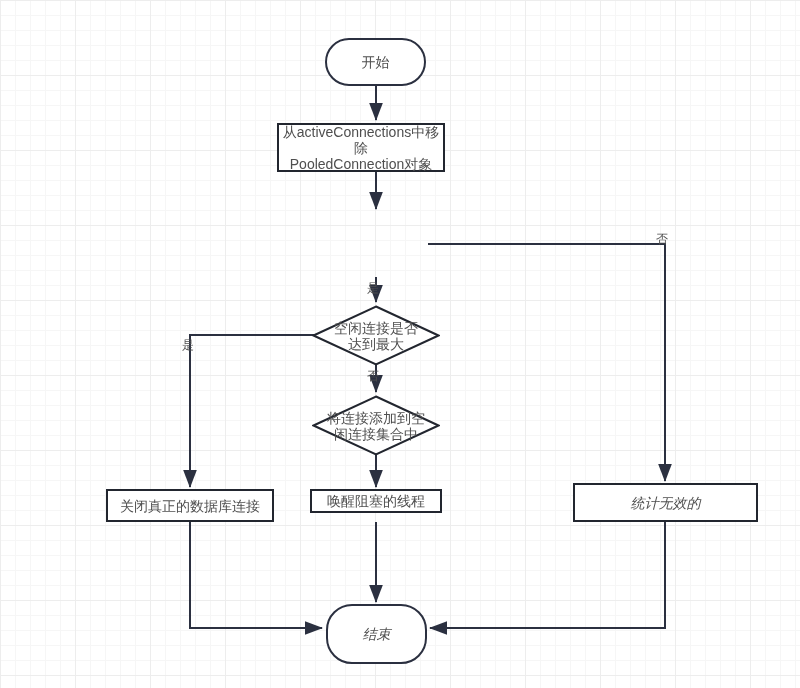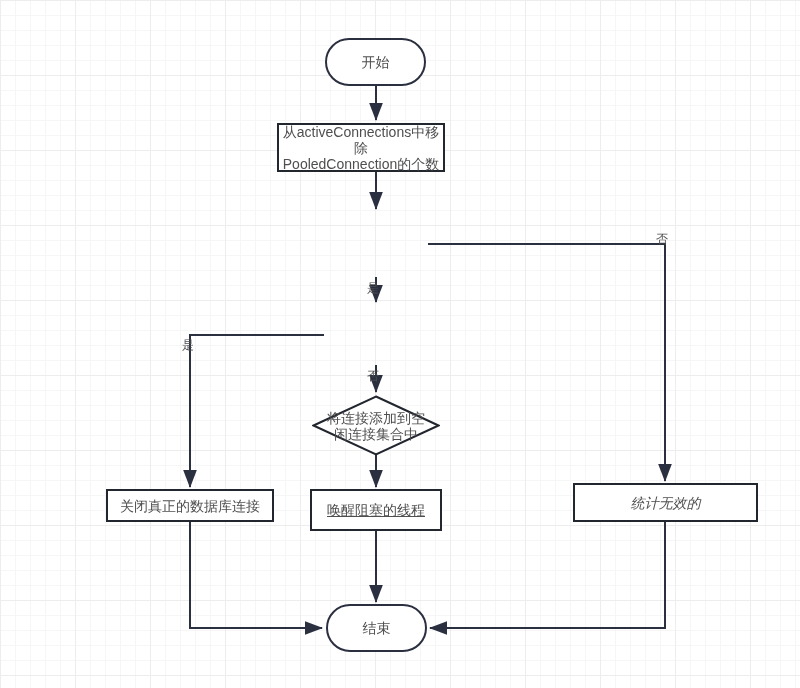--- a/index.html
+++ b/index.html
@@ -109,46 +109,53 @@
       <path d="M665,522 L665,628 L430,628" marker-end="url(#arrow)"></path>
     </g>
   </svg>
 
   <div class="node terminal" style="left:325px; top:38px; width:101px; height:48px;">
     <span>开始</span>
   </div>
 
   <div class="node process" style="left:277px; top:123px; width:168px; height:49px; flex-direction:column;">
     <span>从activeConnections中移除</span>
-    <span>PooledConnection的个数</span>
+    <span>PooledConnection对象</span>
   </div>
 
 
+  <div class="node decision" style="left:312px; top:305px; width:128px; height:61px; flex-direction:column;">
+    <svg class="dshape" viewBox="0 0 128 61" preserveAspectRatio="none">
+      <polygon points="64,1.5 126.5,30.5 64,59.5 1.5,30.5" fill="#ffffff" stroke="#22262f" stroke-width="2"></polygon>
+    </svg>
+    <span class="dlabel">空闲连接是否</span>
+    <span class="dlabel">达到最大</span>
+  </div>
 
   <div class="node decision" style="left:312px; top:395px; width:128px; height:61px; flex-direction:column;">
     <svg class="dshape" viewBox="0 0 128 61" preserveAspectRatio="none">
       <polygon points="64,1.5 126.5,30.5 64,59.5 1.5,30.5" fill="#ffffff" stroke="#22262f" stroke-width="2"></polygon>
     </svg>
     <span class="dlabel">将连接添加到空</span>
     <span class="dlabel">闲连接集合中</span>
   </div>
 
   <div class="node process" style="left:106px; top:489px; width:168px; height:33px;">
     <span>关闭真正的数据库连接</span>
   </div>
 
-  <div class="node process" style="left:310px; top:489px; width:132px; height:42px;text-decoration:underline;">
+  <div class="node process" style="left:310px; top:489px; width:132px; height:24px;">
     <span>唤醒阻塞的线程</span>
   </div>
 
   <div class="node process" style="left:573px; top:483px; width:185px; height:39px; flex-direction:column;font-style:italic;">
     <span>统计无效的</span>
   </div>
 
-  <div class="node terminal" style="left:326px; top:604px; width:101px; height:48px;">
+  <div class="node terminal" style="left:326px; top:604px; width:101px; height:60px;font-style:italic;">
     <span>结束</span>
   </div>
 
   <div class="edge-label" style="left:367px; top:281px;">是</div>
   <div class="edge-label" style="left:656px; top:232px;">否</div>
   <div class="edge-label" style="left:182px; top:338px;">是</div>
   <div class="edge-label" style="left:367px; top:369px;">否</div>
 
 </div>
 

